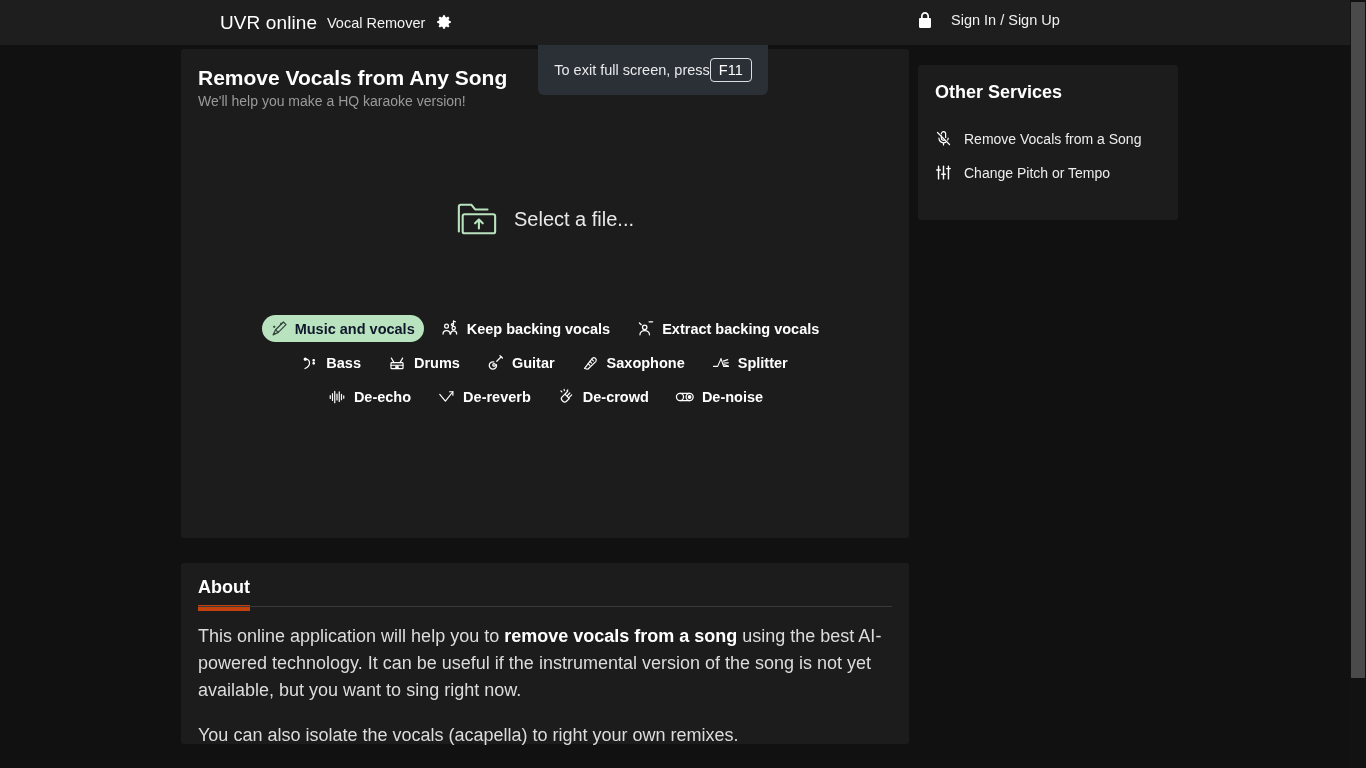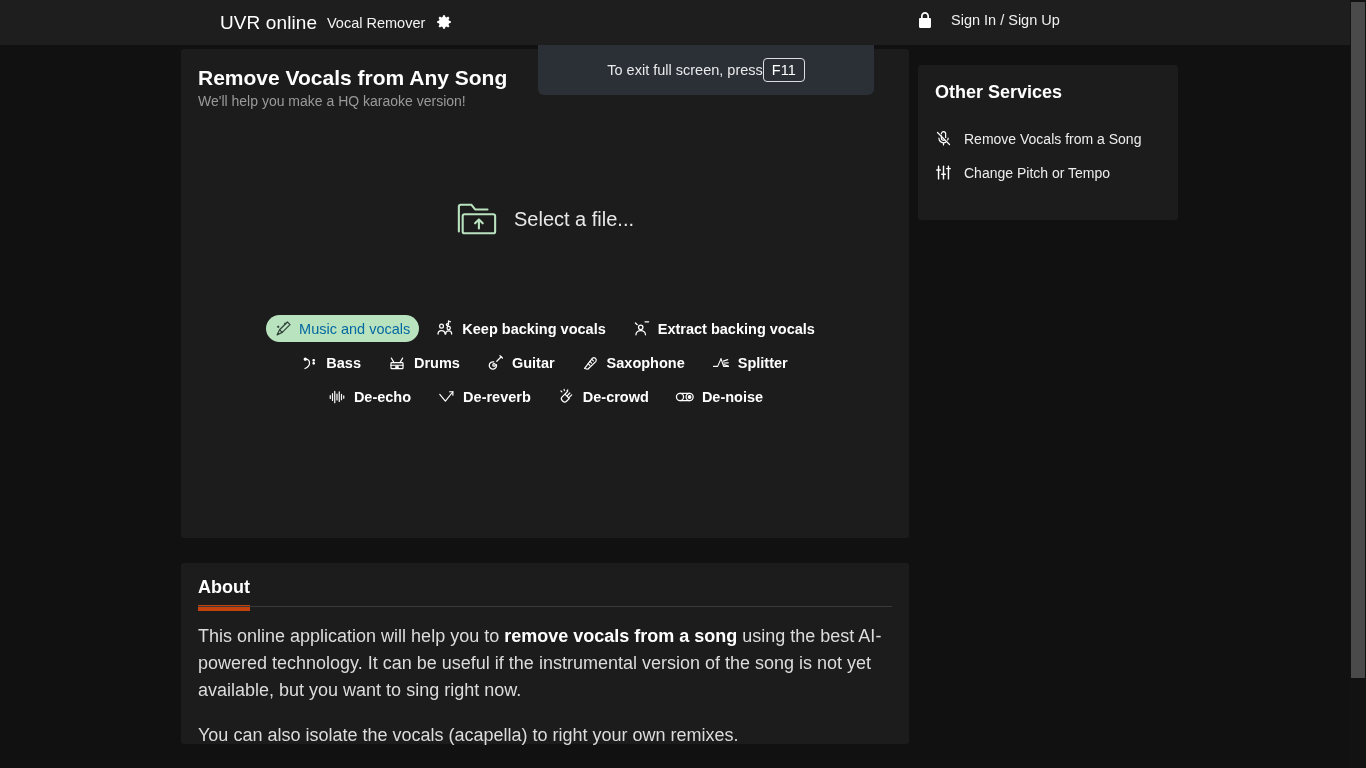--- a/index.html
+++ b/index.html
@@ -45,21 +45,21 @@
   }
   .scrollbar-thumb {
     position: absolute; right: 1px; top: 2px;
     width: 14px; height: 676px;
     background: #4a4a4a; border-radius: 0;
   }
 
   
   .toast {
     position: absolute; left: 538px; top: 45px;
-    width: 336px; height: 50px;
+    width: 230px; height: 50px;
     background: #2b2f36;
     border-radius: 0 0 6px 6px;
     display: flex; align-items: center; justify-content: center;
     z-index: 40;
   }
   .toast .t-text { font-size: 14.5px; color: #e9eaec; }
   .toast .key {
     border: 1.5px solid #dcdee1; border-radius: 4px;
     padding: 3px 8px; font-size: 14.5px; color: #ffffff;
     min-width: 34px; text-align: center;
@@ -94,21 +94,21 @@
     display: flex; align-items: center; justify-content: center;
     gap: 8px; margin-bottom: 5px;
   }
   .mode-item {
     display: flex; align-items: center; gap: 7px;
     padding: 5px 9px; border-radius: 16px;
     font-size: 14.5px; color: #ffffff; font-weight: bold;
     white-space: nowrap;
   }
   .mode-item.selected {
-    background: #b9e2bf; color: #0369a1; font-weight: normal;
+    background: #b9e2bf; color: #0f172a; font-weight: bold;
   }
   .mode-item .ico { display: flex; align-items: center; }
 
   
   .about-card {
     position: absolute; left: 181px; top: 563px;
     width: 728px; height: 181px;
     background: #1c1c1c; border-radius: 3px;
   }
   .about-head {

